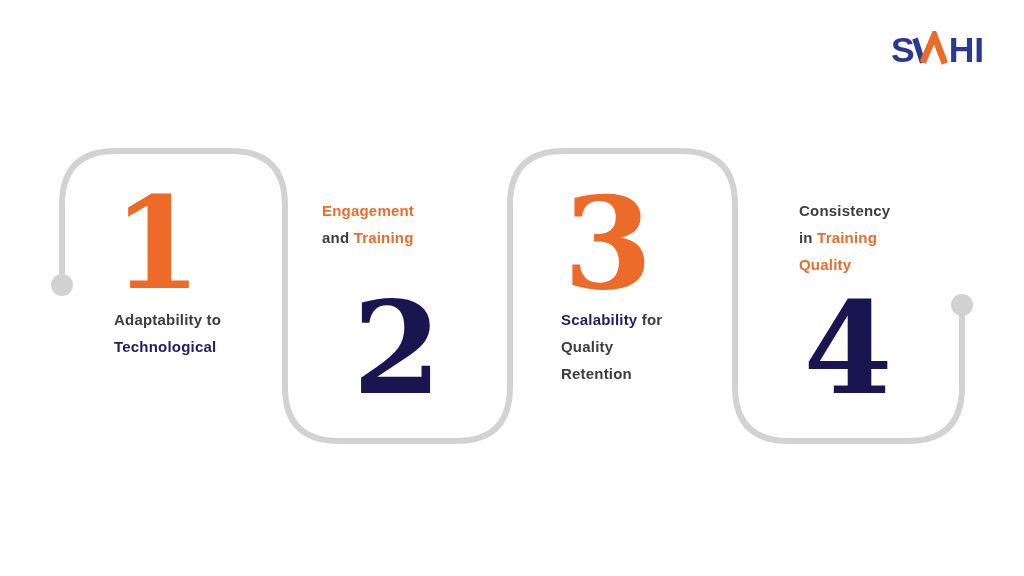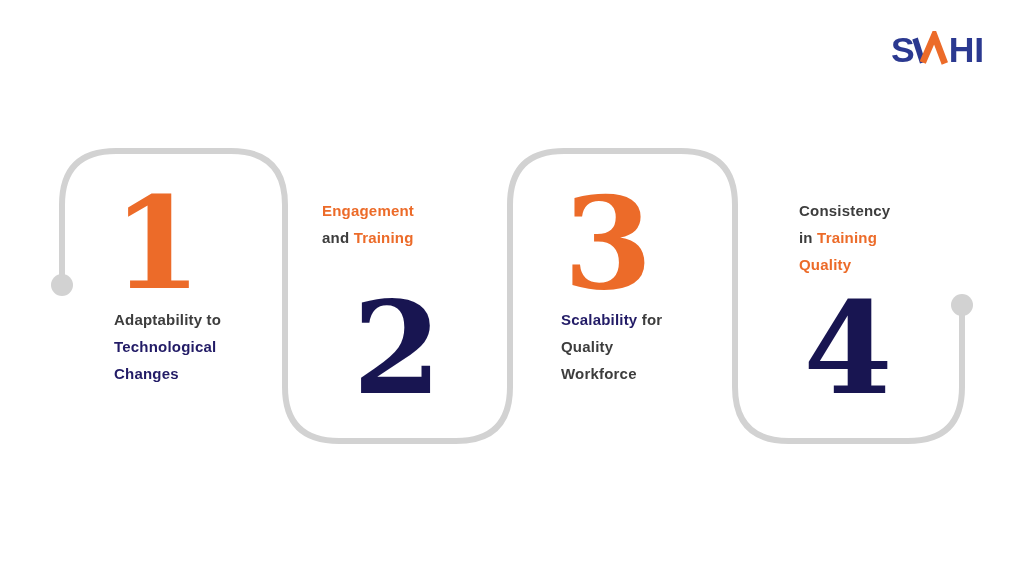--- a/index.html
+++ b/index.html
@@ -50,34 +50,33 @@
       <line x1="25" y1="7" x2="33" y2="32" stroke-width="6" stroke="#2b3990"></line>
       <polyline points="33,32 45,4 56,33" fill="none" stroke-width="7" stroke="#ec6b29"></polyline>
     </g>
     <text x="60" y="31">HI</text>
   </svg>
 
   <div class="num num-orange" style="left:100px;top:179px;">1</div>
   <div class="text-block" style="left:114px;top:306px;">
     <div><span class="t-plain">Adaptability to</span></div>
     <div><span class="t-navy">Technological</span></div>
-    <div><span class="t-navy">Changes</span></div>
   </div>
 
   <div class="text-block" style="left:322px;top:197px;">
     <div><span class="t-orange">Engagement</span></div>
     <div><span class="t-plain">and </span><span class="t-orange">Training</span></div>
   </div>
   <div class="num num-navy" style="left:340px;top:284px;">2</div>
 
   <div class="num num-orange" style="left:551px;top:179px;">3</div>
   <div class="text-block" style="left:561px;top:306px;">
     <div><span class="t-navy">Scalability</span><span class="t-plain"> for</span></div>
     <div><span class="t-plain">Quality</span></div>
-    <div><span class="t-plain">Workforce</span></div>
+    <div><span class="t-plain">Retention</span></div>
   </div>
 
   <div class="text-block" style="left:799px;top:197px;">
     <div><span class="t-plain">Consistency</span></div>
     <div><span class="t-plain">in </span><span class="t-orange">Training</span></div>
     <div><span class="t-orange">Quality</span></div>
   </div>
   <div class="num num-navy" style="left:791px;top:284px;">4</div>
 
 </div>

